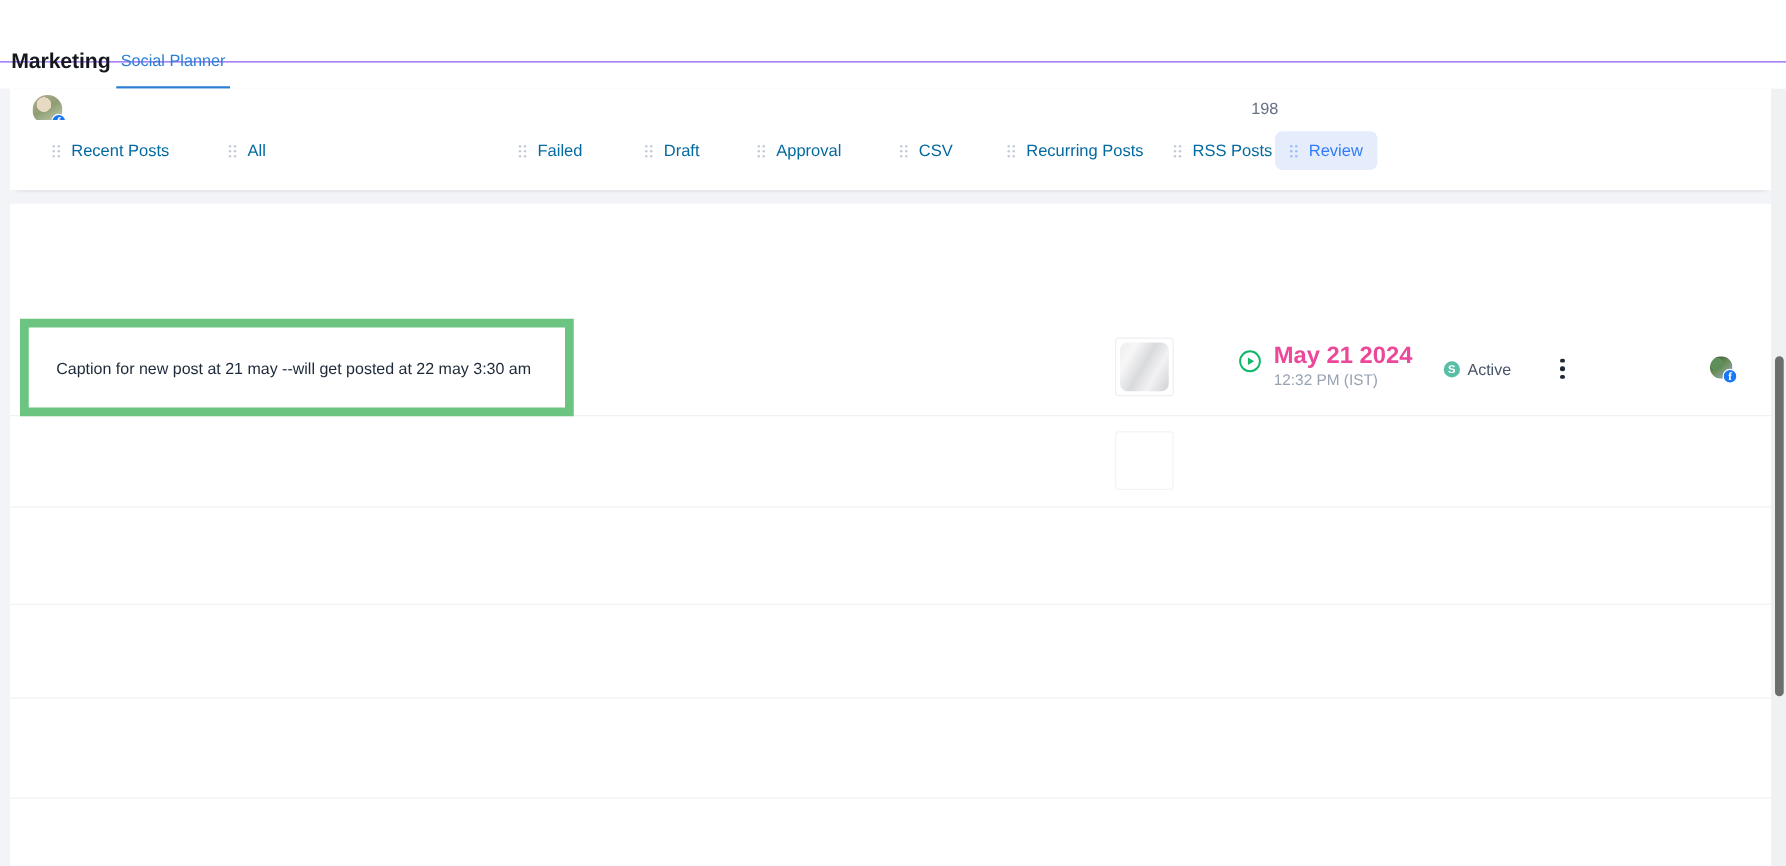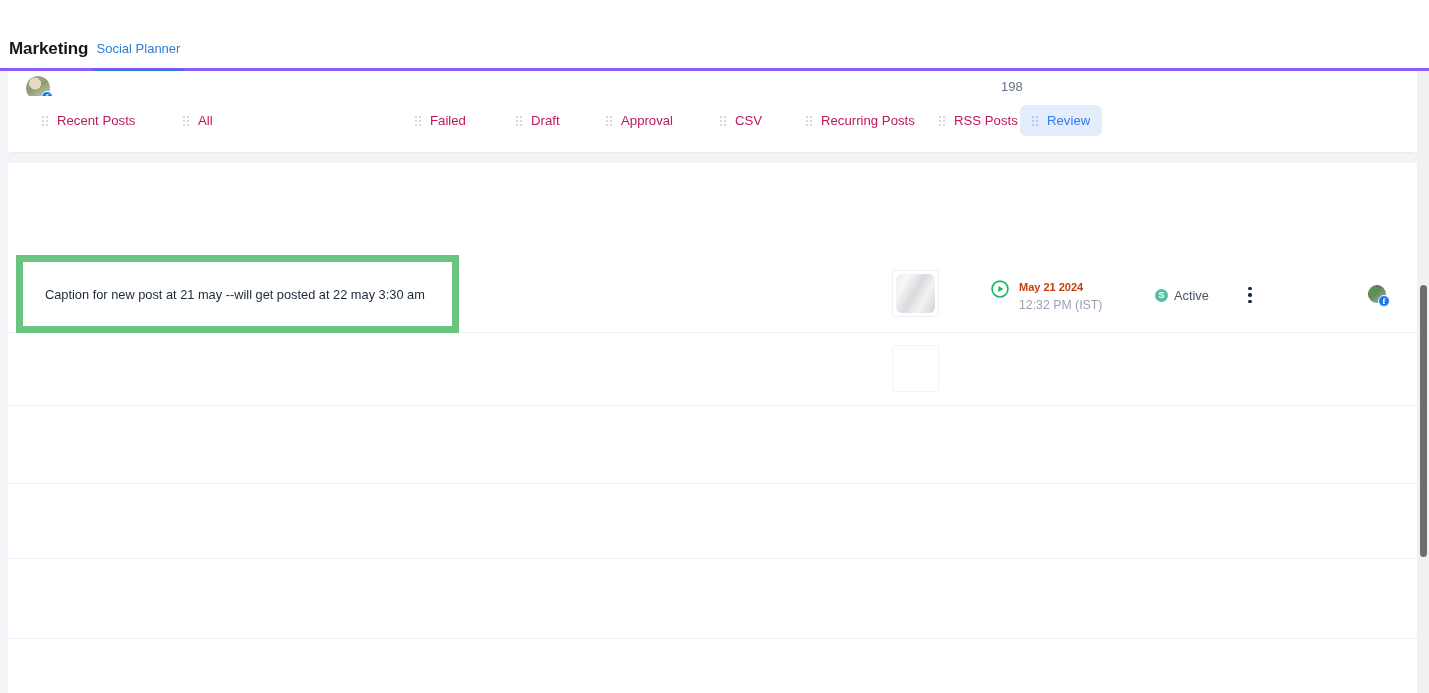--- a/index.html
+++ b/index.html
@@ -9,23 +9,23 @@
     overflow: hidden;
     background: #ffffff;
     font-family: "Liberation Sans", sans-serif;
   }
 
   
   .top-header {
     position: absolute;
     top: 0; left: 0;
     width: 1429px;
-    height: 71px;
-    background: #ffffff;
-    border-bottom: 3px solid #8b5cf6;
+    height: 50px;
+    background: #ffffff;
+    border-bottom: 1px solid #8b5cf6;
   }
   .brand-title {
     position: absolute;
     left: 9px;
     top: 39px;
     font-size: 17px;
     font-weight: bold;
     color: #15191e;
     letter-spacing: -0.1px;
   }
@@ -142,21 +142,21 @@
   .tab-item {
     position: absolute;
     top: 9px;
     height: 31px;
     display: flex;
     align-items: center;
     gap: 9px;
     padding: 0 12px;
     border-radius: 6px;
     font-size: 13.2px;
-    color: #be185d;
+    color: #0369a1;
     cursor: pointer;
     white-space: nowrap;
   }
   .tab-item.active {
     background: #e5edfd;
     color: #2f7cf6;
   }
   .drag-dots {
     display: inline-grid;
     grid-template-columns: 2px 2px;
@@ -252,23 +252,23 @@
     position: absolute;
     left: 982px;
     top: 114px;
     display: flex;
     align-items: flex-start;
     gap: 9px;
     z-index: 3;
   }
   .play-icon { width: 20px; height: 20px; margin-top: 2px; flex: none; cursor: pointer; }
   .sched-date {
-    font-size: 11px;
+    font-size: 19px;
     font-weight: bold;
-    color: #c2410c;
+    color: #ec4899;
     line-height: 16px;
     white-space: nowrap;
   }
   .sched-time {
     font-size: 12.3px;
     color: #98a2b3;
     line-height: 16px;
     white-space: nowrap;
   }
   .status-cell {

